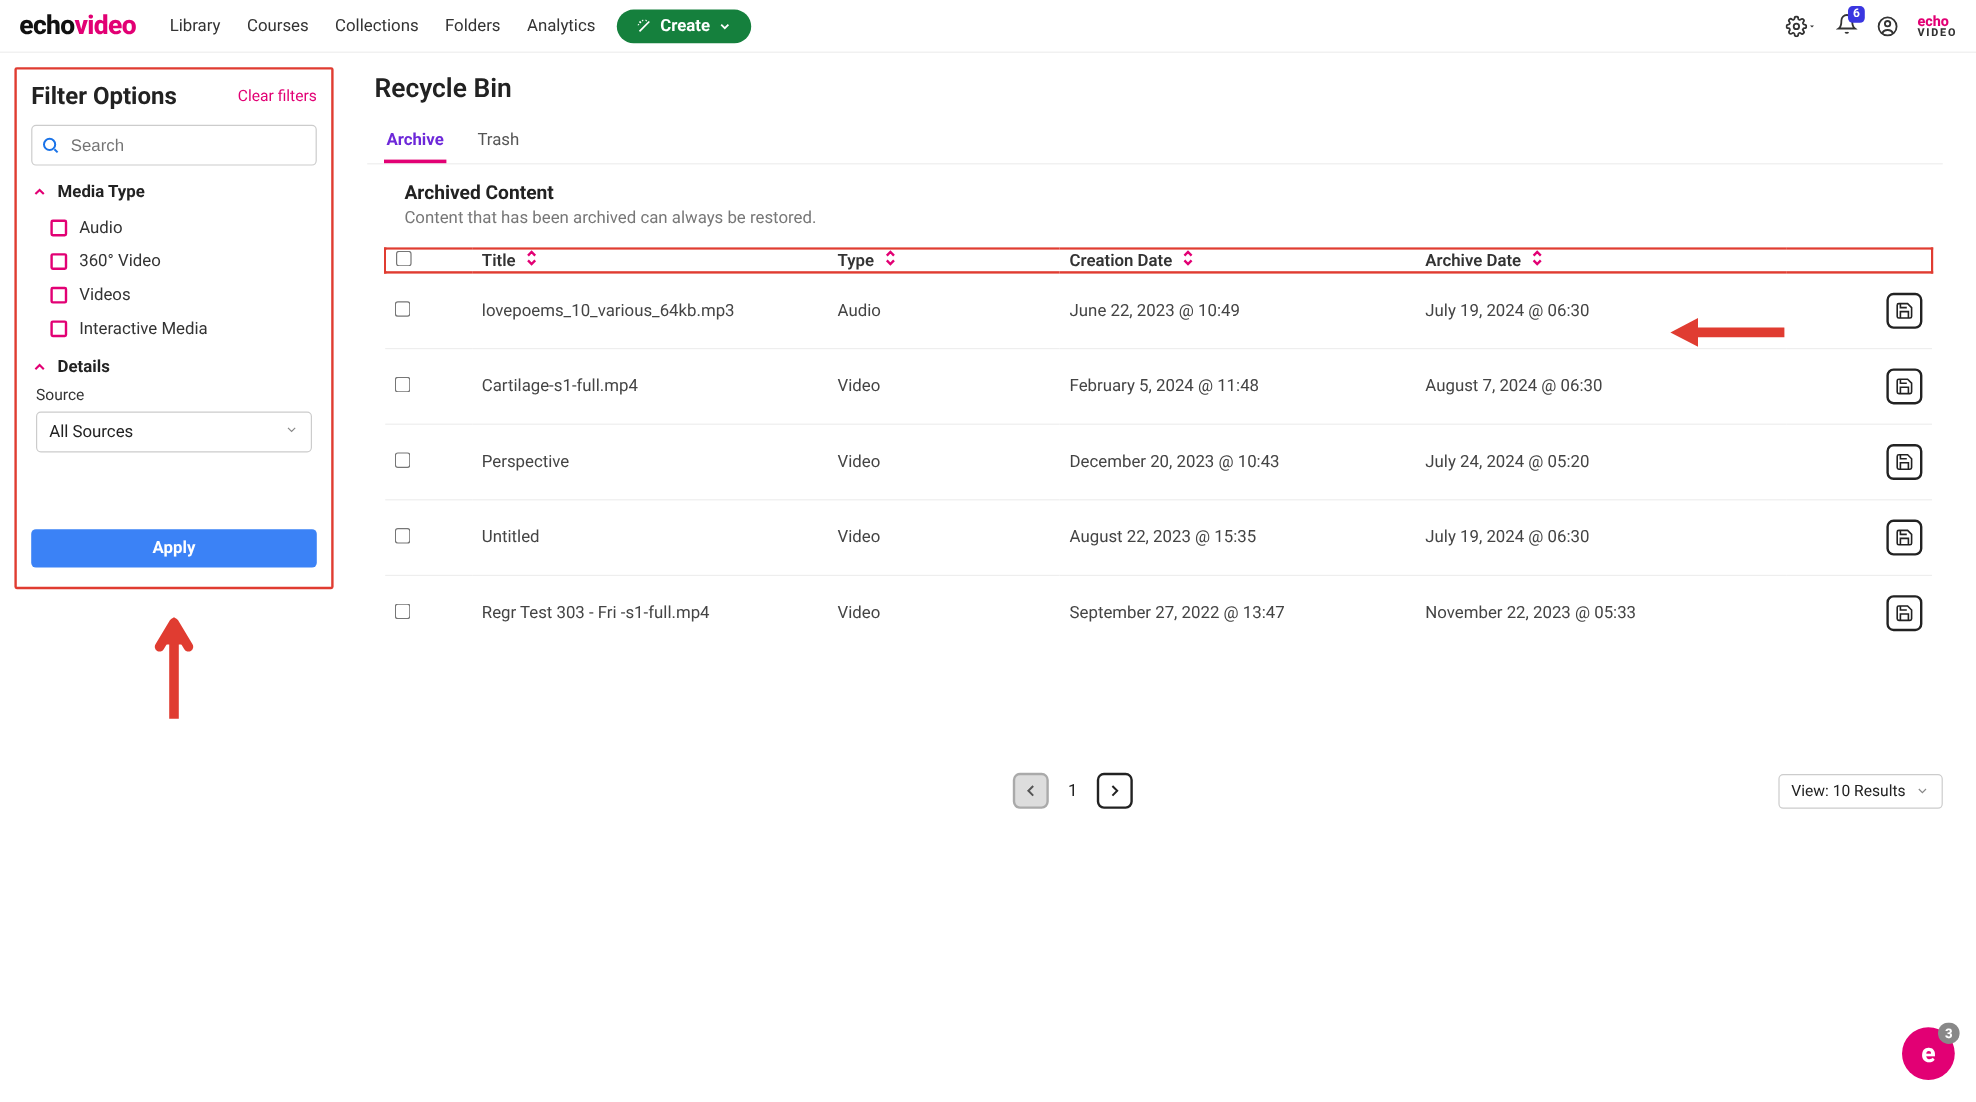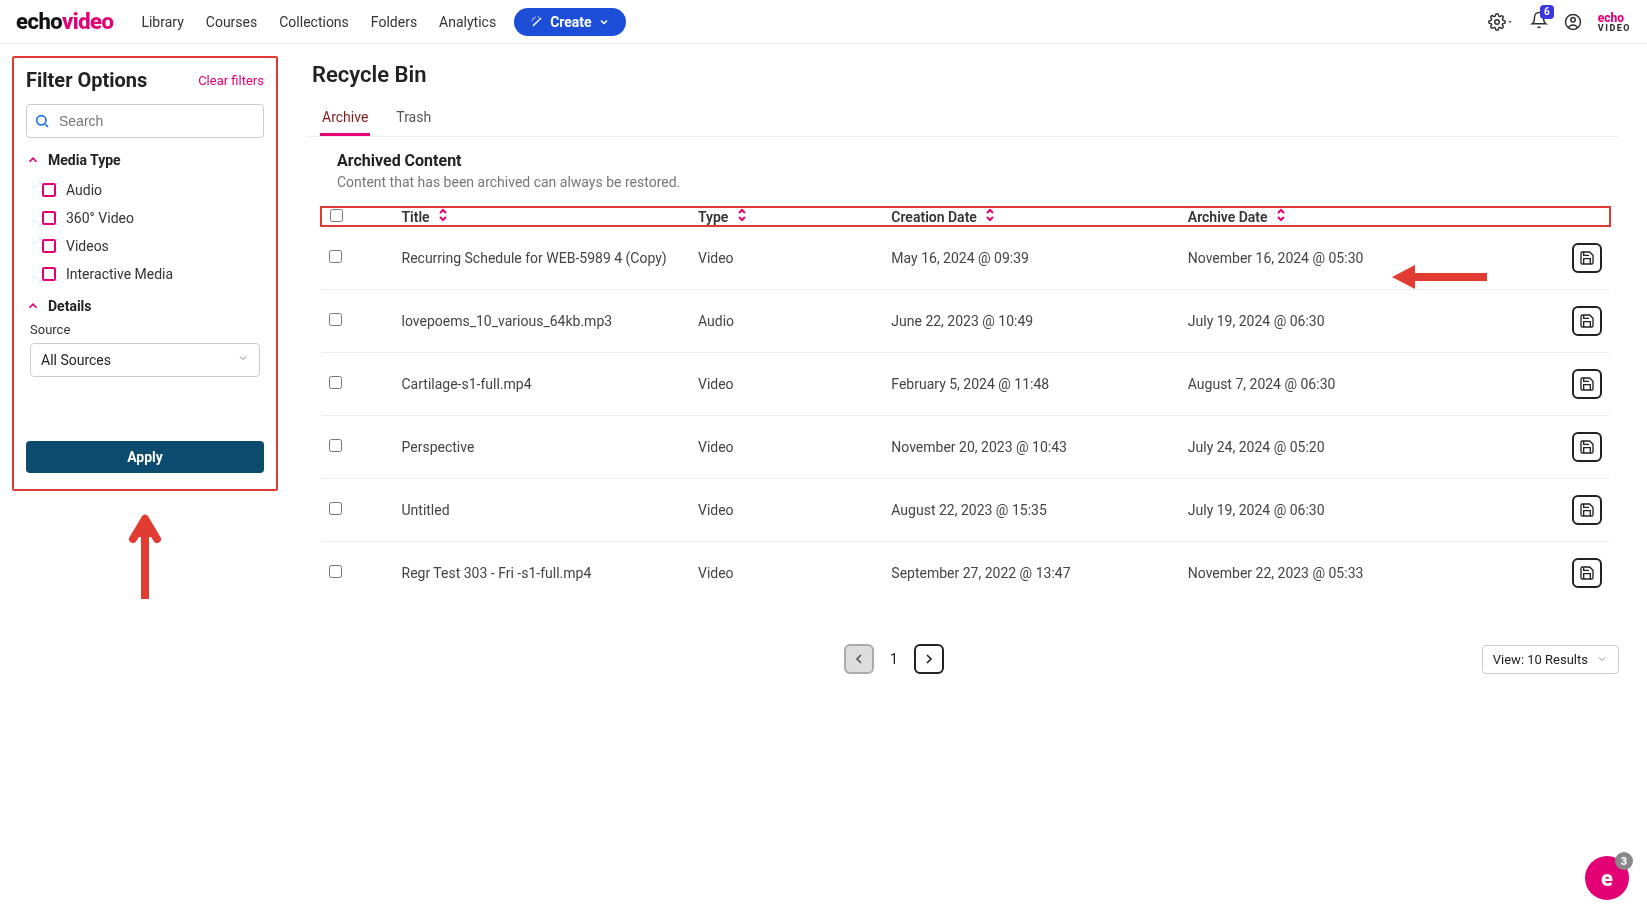--- a/index.html
+++ b/index.html
@@ -5,21 +5,21 @@
 * { box-sizing: border-box; margin: 0; padding: 0; }
 body { font-family: -apple-system, BlinkMacSystemFont, "Segoe UI", Roboto, Arial, sans-serif; font-size: 14px; color: #222; background: #fff; }
 
 
 .topnav { display: flex; align-items: center; height: 44px; padding: 0 16px; border-bottom: 1px solid #eee; }
 .brand { font-weight: 800; font-size: 22px; letter-spacing: -0.5px; }
 .brand .e1 { color: #111; }
 .brand .e2 { color: #e20074; }
 .navlinks { display: flex; gap: 22px; margin-left: 28px; font-size: 14px; color: #333; }
 .navlink { cursor: pointer; }
-.create-btn { margin-left: 18px; background: #1d4ed8; color: #fff; border-radius: 18px; padding: 6px 16px; font-weight: 700; display: flex; align-items: center; gap: 6px; cursor: pointer; }
+.create-btn { margin-left: 18px; background: #15803d; color: #fff; border-radius: 18px; padding: 6px 16px; font-weight: 700; display: flex; align-items: center; gap: 6px; cursor: pointer; }
 .topnav-right { margin-left: auto; display: flex; align-items: center; gap: 16px; }
 .icon { display: inline-flex; align-items: center; justify-content: center; }
 .bell-wrap { position: relative; }
 .bell-badge { position: absolute; top: -6px; right: -6px; background: #3a36e0; color: #fff; font-size: 10px; border-radius: 4px; padding: 0 4px; line-height: 14px; font-weight: 700; }
 
 
 .layout { display: flex; }
 .sidebar { width: 290px; padding: 12px; }
 .sidebox { border: 2px solid #e03c31; border-radius: 2px; padding: 10px 12px 16px 12px; }
 .sidehead { display: flex; align-items: center; justify-content: space-between; margin-bottom: 12px; }
@@ -27,30 +27,30 @@
 .clear-filters { color: #e20074; font-size: 13px; cursor: pointer; text-align: center; }
 .search-wrap { position: relative; margin-bottom: 14px; border-radius: 16px; }
 .search-input { width: 100%; padding: 8px 10px 8px 32px; border: 1px solid #ccc; border-radius: 4px; font-size: 14px; }
 .search-icon { position: absolute; left: 8px; top: 50%; transform: translateY(-50%); color: #1a73e8; }
 .section-title { display: flex; align-items: center; gap: 8px; font-weight: 700; font-size: 14px; margin: 10px 0 8px 0; cursor: pointer; }
 .chev { color: #e20074; }
 .cb-item { display: flex; align-items: center; gap: 10px; padding: 6px 4px 6px 16px; font-size: 14px; color: #333; }
 .cb { width: 14px; height: 14px; border: 2px solid #e20074; border-radius: 2px; display: inline-block; }
 .label-small { font-size: 13px; color: #333; margin: 8px 0 6px 4px; }
 .select { border: 1px solid #ccc; border-radius: 4px; padding: 8px 10px; display: flex; align-items: flex-start; justify-content: space-between; font-size: 14px; cursor: pointer; margin-left: 4px; margin-right: 4px; }
-.apply-btn { margin-top: 64px; width: 100%; background: #0c4a6e; color: #fff; font-weight: 700; border-radius: 4px; padding: 8px 0; text-align: center; cursor: pointer; }
+.apply-btn { margin-top: 64px; width: 100%; background: #3b82f6; color: #fff; font-weight: 700; border-radius: 4px; padding: 8px 0; text-align: center; cursor: pointer; }
 
 .arrow-up { margin-top: 18px; display: flex; justify-content: center; }
 
 
 .main { flex: 1; padding: 16px 28px 16px 16px; position: relative; }
 .page-title { font-size: 22px; font-weight: 600; margin: 2px 0 14px 6px; }
 .tabs { display: flex; gap: 24px; border-bottom: 1px solid #eee; margin-bottom: 14px; padding-left: 14px; }
 .tab { padding: 8px 2px; font-size: 14px; cursor: pointer; color: #555; }
-.tab.active { color: #7f1d1d; font-weight: 400; border-bottom: 3px solid #e20074; }
+.tab.active { color: #6d28d9; font-weight: 700; border-bottom: 3px solid #e20074; }
 .subhead { margin-left: 31px; }
 .subhead h3 { font-size: 16px; font-weight: 700; margin-bottom: 4px; }
 .subhead p { font-size: 14px; color: #777; margin-bottom: 16px; }
 
 .table-wrap { position: relative; margin-left: 14px; margin-right: 4px; height: 430px; overflow-y: auto; border-right: none; }
 .table-scroll { height: 420px; overflow-y: scroll; padding-right: 4px; }
 .table-scroll::-webkit-scrollbar { width: 12px; }
 .table-scroll::-webkit-scrollbar-thumb { background: #bbb; border-radius: 6px; }
 .table-scroll::-webkit-scrollbar-track { background: #f0f0f0; }
 
@@ -268,33 +268,20 @@
                       <path d="M3 5l3-3 3 3M3 9l3 3 3-3"></path>
                     </svg>
                   </span>
             </th>
             <th class="col-action"></th>
           </tr>
         </thead>
         <tbody id="table-body">
               <tr>
     <td class="col-cb"><input type="checkbox" class="plaincb" style=""></td>
-    <td class="col-title">Recurring Schedule for WEB-5989 4 (Copy)</td>
-    <td class="col-type">Video</td>
-    <td class="col-created">May 16, 2024 @ 09:39</td>
-    <td class="col-archived">November 16, 2024 @ 05:30</td>
-    <td class="col-action"><span class="action-btn">
-      <svg width="16" height="16" viewBox="0 0 24 24" fill="none" stroke="#222" stroke-width="2">
-                      <path d="M19 21H5a2 2 0 01-2-2V5a2 2 0 012-2h11l5 5v11a2 2 0 01-2 2z"></path>
-                      <path d="M17 21v-8H7v8M7 3v5h8"></path>
-                    </svg>
-    </span></td>
-              </tr>
-              <tr>
-    <td class="col-cb"><input type="checkbox" class="plaincb" style=""></td>
     <td class="col-title">lovepoems_10_various_64kb.mp3</td>
     <td class="col-type">Audio</td>
     <td class="col-created">June 22, 2023 @ 10:49</td>
     <td class="col-archived">July 19, 2024 @ 06:30</td>
     <td class="col-action"><span class="action-btn">
       <svg width="16" height="16" viewBox="0 0 24 24" fill="none" stroke="#222" stroke-width="2">
                       <path d="M19 21H5a2 2 0 01-2-2V5a2 2 0 012-2h11l5 5v11a2 2 0 01-2 2z"></path>
                       <path d="M17 21v-8H7v8M7 3v5h8"></path>
                     </svg>
     </span></td>
@@ -309,21 +296,21 @@
       <svg width="16" height="16" viewBox="0 0 24 24" fill="none" stroke="#222" stroke-width="2">
                       <path d="M19 21H5a2 2 0 01-2-2V5a2 2 0 012-2h11l5 5v11a2 2 0 01-2 2z"></path>
                       <path d="M17 21v-8H7v8M7 3v5h8"></path>
                     </svg>
     </span></td>
               </tr>
               <tr>
     <td class="col-cb"><input type="checkbox" class="plaincb" style=""></td>
     <td class="col-title">Perspective</td>
     <td class="col-type">Video</td>
-    <td class="col-created">November 20, 2023 @ 10:43</td>
+    <td class="col-created">December 20, 2023 @ 10:43</td>
     <td class="col-archived">July 24, 2024 @ 05:20</td>
     <td class="col-action"><span class="action-btn">
       <svg width="16" height="16" viewBox="0 0 24 24" fill="none" stroke="#222" stroke-width="2">
                       <path d="M19 21H5a2 2 0 01-2-2V5a2 2 0 012-2h11l5 5v11a2 2 0 01-2 2z"></path>
                       <path d="M17 21v-8H7v8M7 3v5h8"></path>
                     </svg>
     </span></td>
               </tr>
               <tr>
     <td class="col-cb"><input type="checkbox" class="plaincb" style=""></td>

